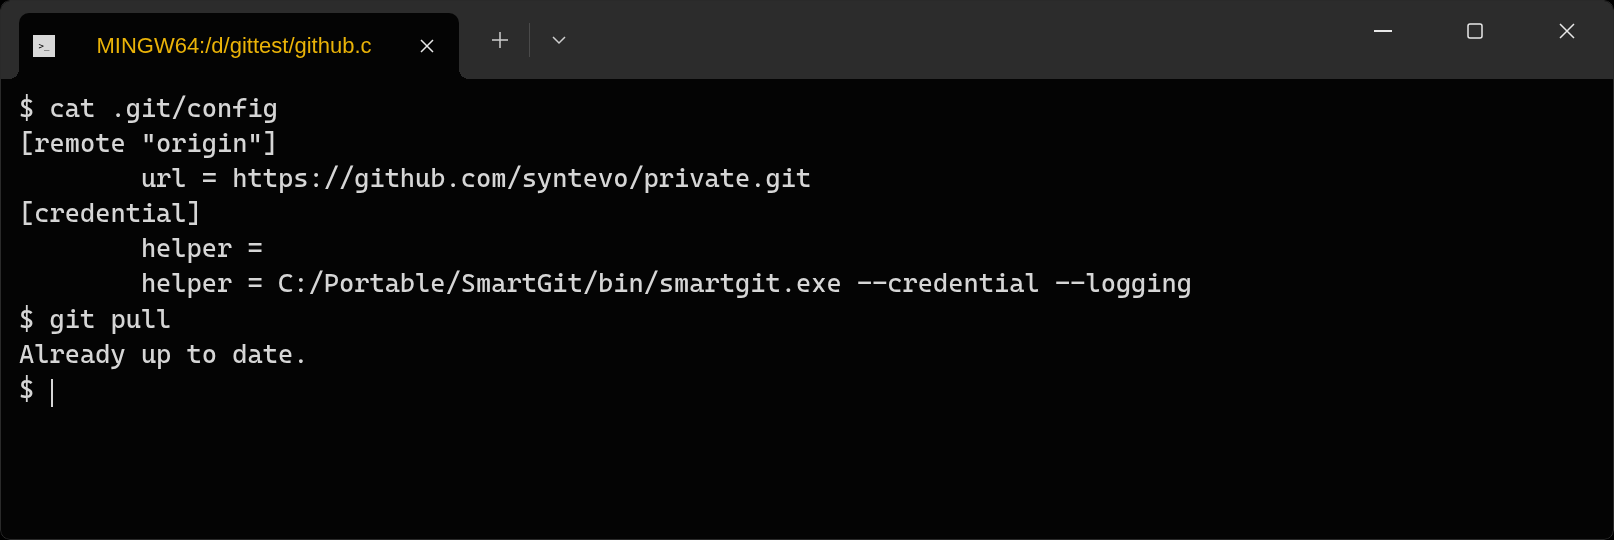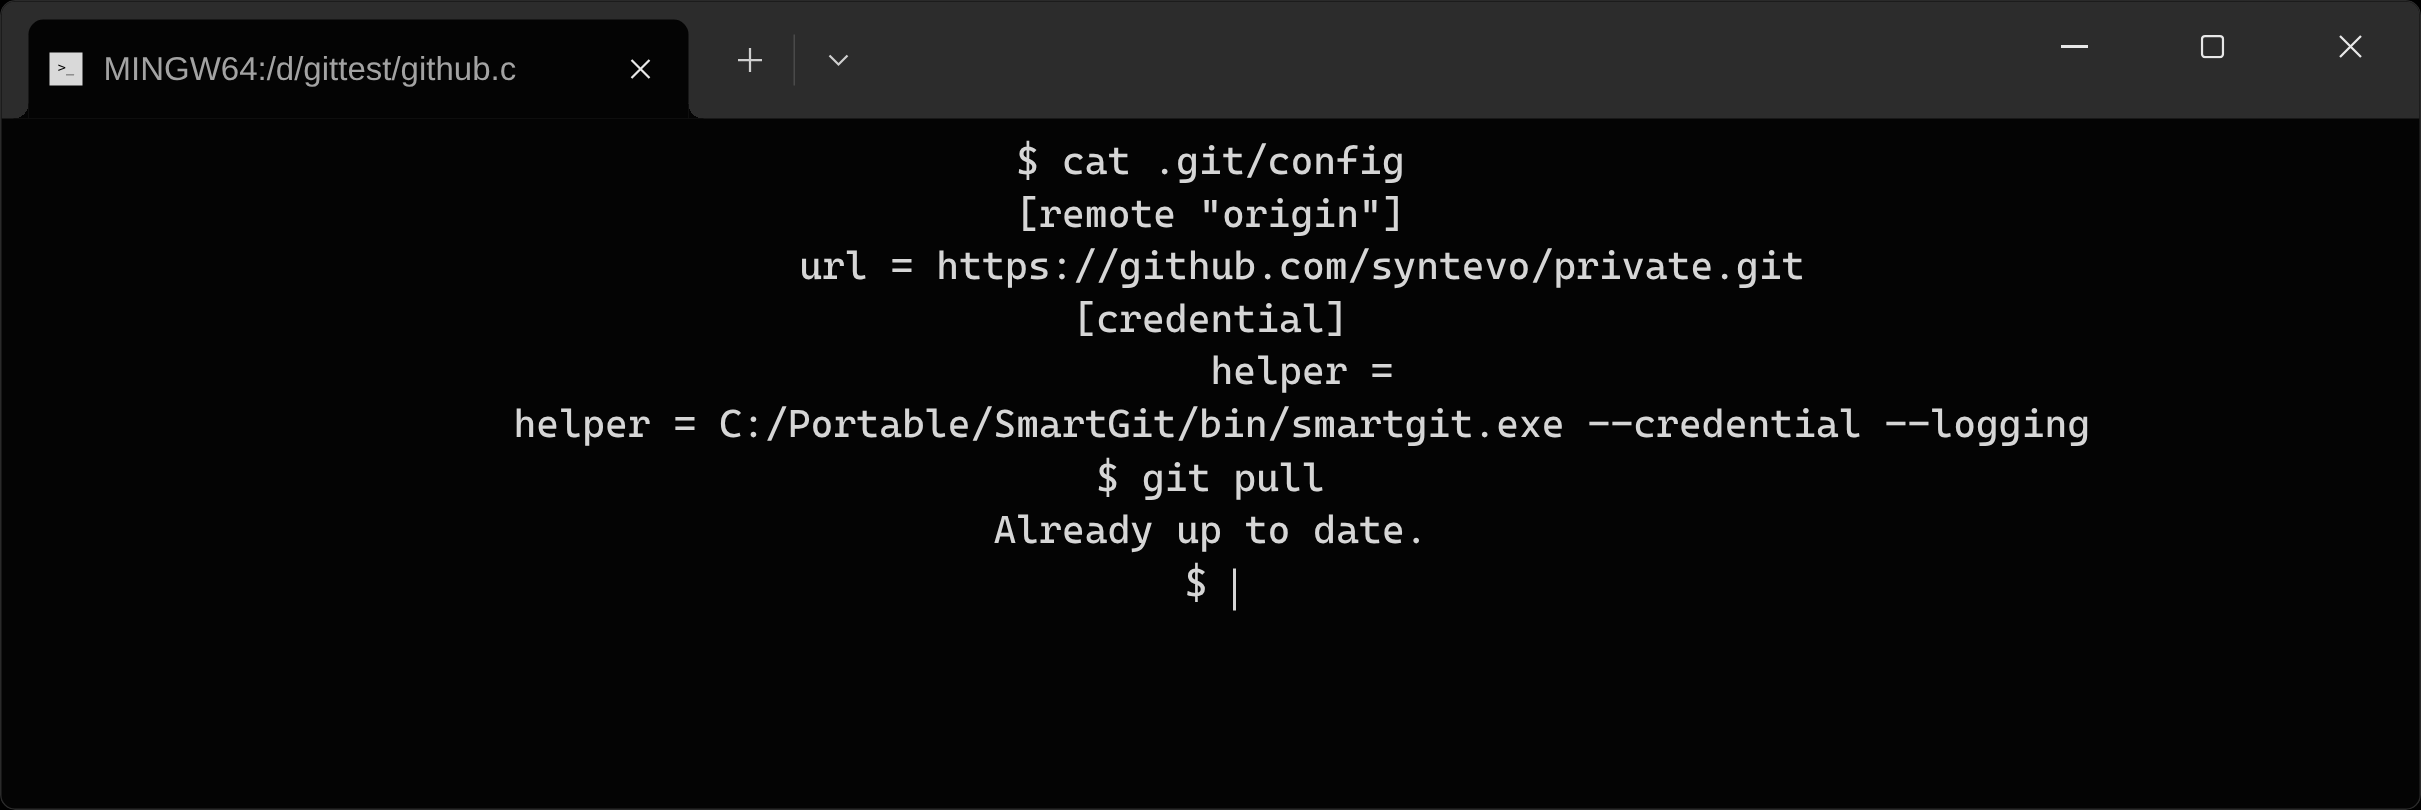--- a/index.html
+++ b/index.html
@@ -74,26 +74,27 @@
       background: #d9d9d9;
       display: flex;
       align-items: center;
       justify-content: center;
       font-size: 9px;
       color: #000;
       font-family: monospace;
       flex-shrink: 0;
     }
     .tab-title {
-      color: #a3a3a3;
+      color: #eab308;
       font-size: 22px;
       font-weight: 400;
       white-space: nowrap;
       overflow: hidden;
       flex: 1;
+      text-align: center;
     }
     .tab-close {
       width: 28px;
       height: 28px;
       display: flex;
       align-items: center;
       justify-content: center;
       color: #e8e8e8;
       cursor: pointer;
       border-radius: 4px;
@@ -146,21 +147,20 @@
       font-family: 'Cascadia Mono', 'Consolas', monospace;
       font-size: 26px;
       line-height: 1.35;
       color: #d6d6d6;
       white-space: pre;
       height: calc(100% - 78px);
       overflow: hidden;
     }
     .terminal-line {
       display: block;
-      text-align: center;
     }
     .cursor {
       display: inline-block;
       width: 2px;
       height: 28px;
       background: #d6d6d6;
       vertical-align: text-bottom;
       margin-left: 2px;
       position: relative;
       top: 3px;

